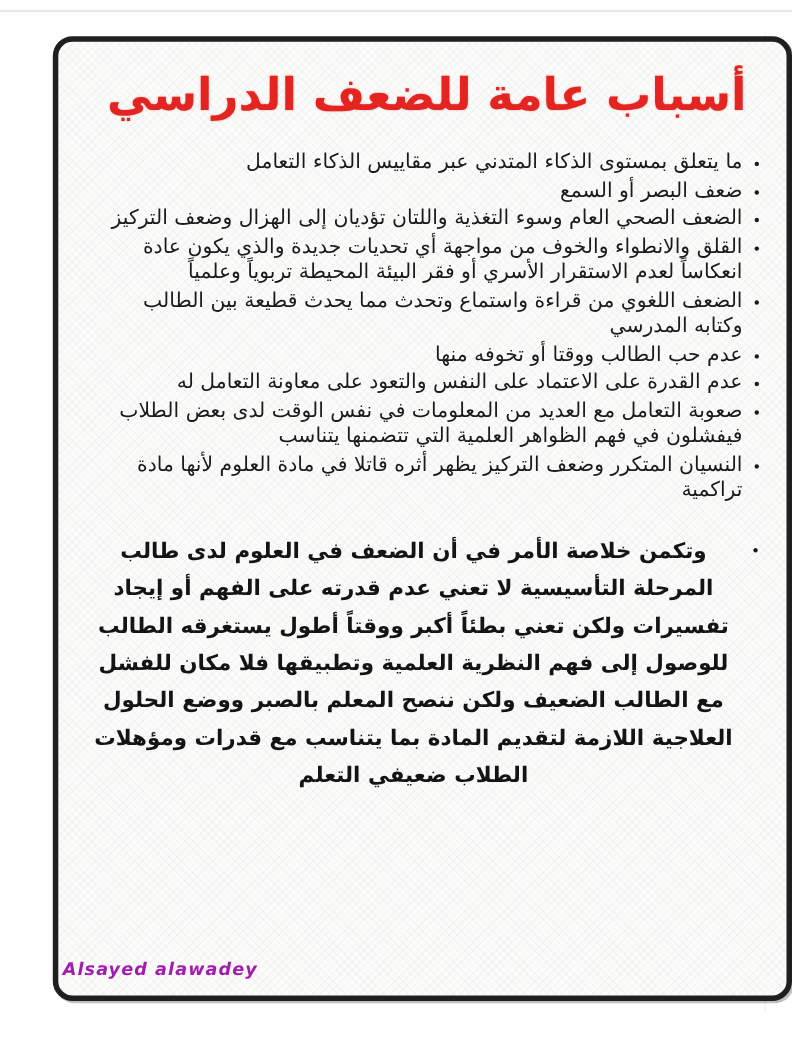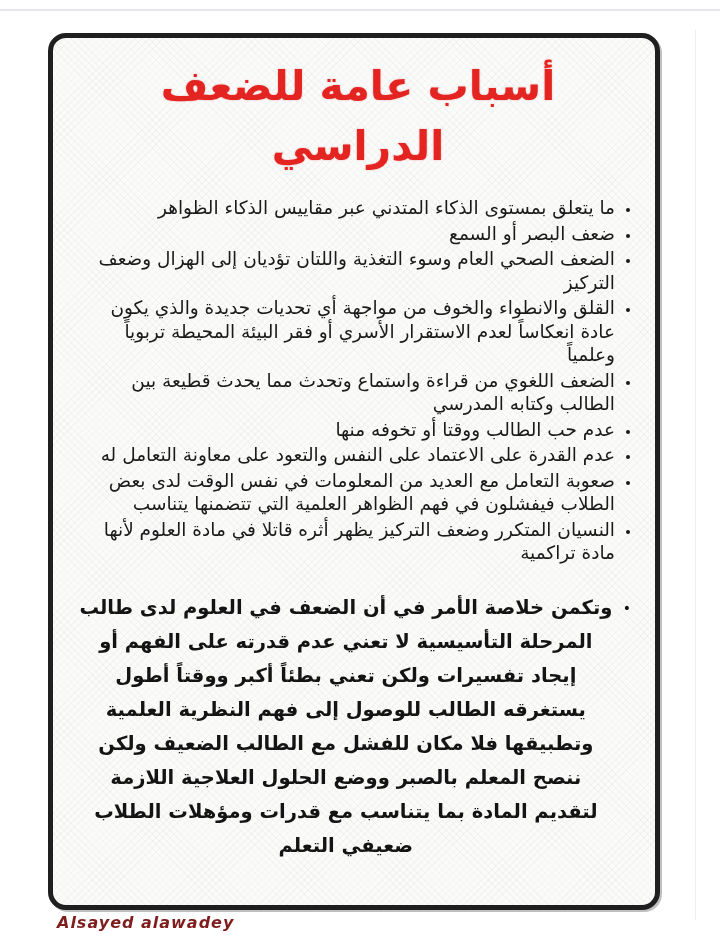--- a/index.html
+++ b/index.html
@@ -13,21 +13,21 @@
     position:absolute;top:9px;left:0;width:720px;height:2px;
     background:#e6e6ee;
   }
   .page-edge-right{
     position:absolute;top:30px;right:24px;width:1px;height:890px;
     background:#ededf2;
   }
   
   .sheet{
     position:absolute;left:48px;top:33px;
-    width:612px;height:877px;
+    width:672px;height:877px;
     box-sizing:border-box;
     border:5px solid #1f1f1f;
     border-radius:18px;
     background-color:#fbfbfa;
     background-image:
       repeating-linear-gradient(45deg, rgba(120,120,130,0.05) 0 1px, transparent 1px 5px),
       repeating-linear-gradient(-45deg, rgba(120,120,130,0.05) 0 1px, transparent 1px 5px);
     box-shadow:2px 2px 0 rgba(0,0,0,0.25);
     overflow:hidden;
     direction:rtl;
@@ -70,43 +70,43 @@
   }
   .summary-text{
     flex:1 1 auto;
     font-weight:800;
     font-size:19.5px;
     line-height:34px;
     text-align:center;
     letter-spacing:-0.3px;
   }
   .watermark{
-    position:absolute;left:57px;top:913px;
+    position:absolute;left:57px;top:871px;
     font-size:16px;
     font-style:italic;
     font-weight:700;
-    color:#7f1d1d;
+    color:#a21caf;
     letter-spacing:1px;
     direction:ltr;
   }
 </style>
 </head>
 <body>
 
 <div class="scan-top-line"></div>
 <div class="page-edge-right"></div>
 
 <div class="sheet">
 
   <div class="doc-title">
     <div>أسباب عامة للضعف الدراسي</div>
   </div>
 
   <ul class="bullet-list">
-    <li>ما يتعلق بمستوى الذكاء المتدني عبر مقاييس الذكاء الظواهر</li>
+    <li>ما يتعلق بمستوى الذكاء المتدني عبر مقاييس الذكاء التعامل</li>
     <li>ضعف البصر أو السمع</li>
     <li>الضعف الصحي العام وسوء التغذية واللتان تؤديان إلى الهزال وضعف التركيز</li>
     <li>القلق والانطواء والخوف من مواجهة أي تحديات جديدة والذي يكون عادة انعكاساً لعدم الاستقرار الأسري أو فقر البيئة المحيطة تربوياً وعلمياً</li>
     <li>الضعف اللغوي من قراءة واستماع وتحدث مما يحدث قطيعة بين الطالب وكتابه المدرسي</li>
     <li>عدم حب الطالب ووقتا أو تخوفه منها</li>
     <li>عدم القدرة على الاعتماد على النفس والتعود على معاونة التعامل له</li>
     <li>صعوبة التعامل مع العديد من المعلومات في نفس الوقت لدى بعض الطلاب فيفشلون في فهم الظواهر العلمية التي تتضمنها يتناسب</li>
     <li>النسيان المتكرر وضعف التركيز يظهر أثره قاتلا في مادة العلوم لأنها مادة تراكمية</li>
   </ul>
 

